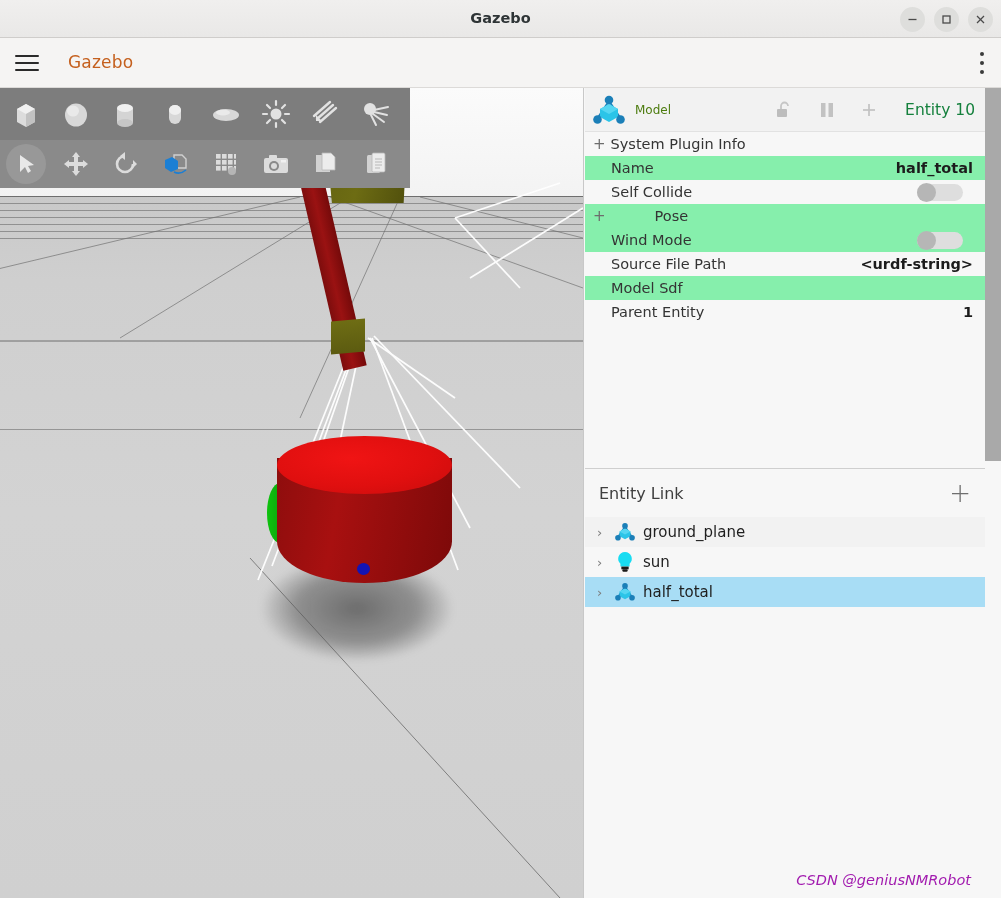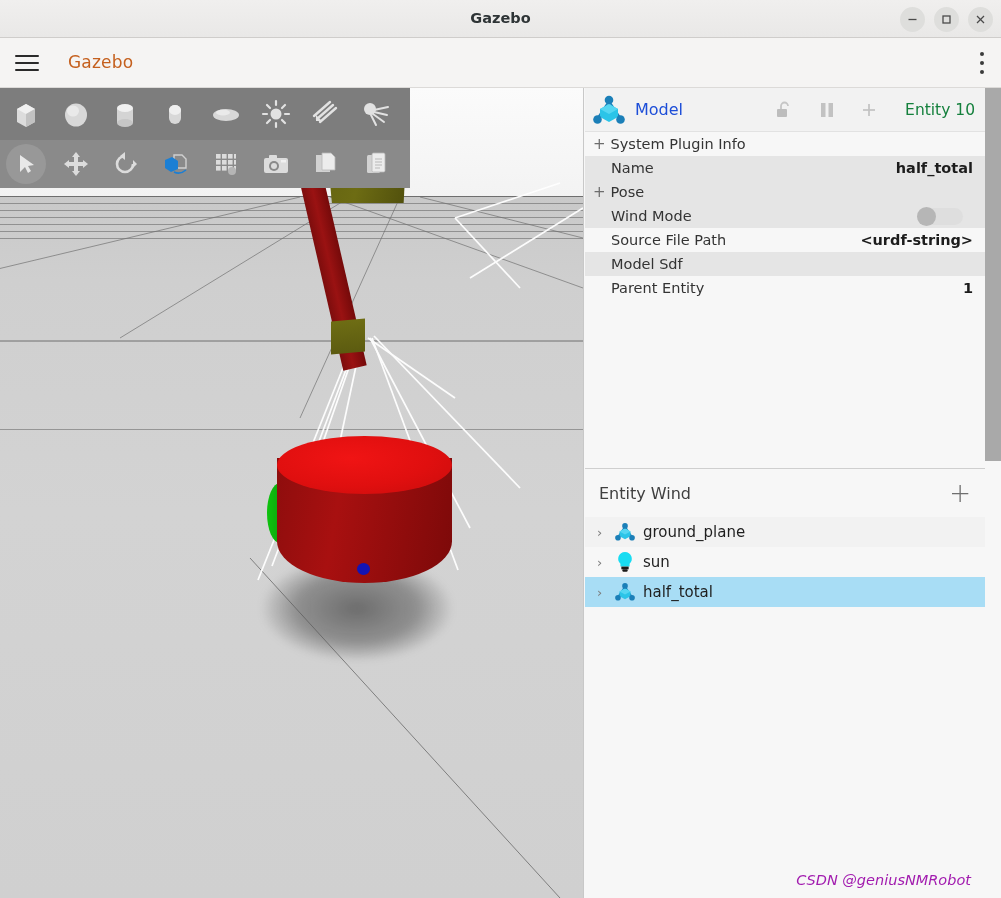--- a/index.html
+++ b/index.html
@@ -166,39 +166,39 @@
   
   .insp-header {
     position: absolute; left: 1px; top: 0; width: 400px; height: 44px;
     background: #f2f2f2;
     border-bottom: 1px solid #e2e2e2;
     display: flex; align-items: center;
     box-sizing: border-box;
   }
   .model-icon { margin-left: 6px; width: 36px; height: 34px; }
   .insp-title {
-    margin-left: 8px; font-size: 16px; color: #1d4ed8;
+    margin-left: 8px; font-size: 12px; color: #4d7c0f;
   }
   .insp-tools {
     margin-left: auto; display: flex; align-items: center; gap: 26px; padding-right: 10px;
   }
   .insp-icon { color: #bdbdbd; display:flex; align-items:center; }
   .insp-entity {
     font-size: 15.5px; color: #15803d; margin-left: 2px; white-space: nowrap;
   }
 
   
   .prop-list { position: absolute; left: 1px; top: 44px; width: 400px; }
   .prop-row {
     height: 24px; display: flex; align-items: center;
     padding: 0 0 0 12px; box-sizing: border-box;
     font-size: 14.5px; color: #2b2b2b;
   }
   .prop-row.odd  { background: #f7f7f7; }
-  .prop-row.even { background: #e5e5e5; }
+  .prop-row.even { background: #86efac; gap: 44px; }
   .prop-row.expandable { padding-left: 8px; }
   .prop-plus {
     color: #6d6d6d; font-size: 15px; margin-right: 5px; line-height: 1;
   }
   .prop-label { color: #343434; }
   .prop-label.indent { margin-left: 14px; }
   .prop-value {
     margin-left: auto; margin-right: 12px; color: #1c1c1c; font-weight: 600;
     font-size: 14.5px;
   }
@@ -527,20 +527,26 @@
       <div class="prop-row odd expandable">
         <span class="prop-plus">+</span>
         <span class="prop-label">System Plugin Info</span>
       </div>
 
       <div class="prop-row even">
         <span class="prop-label indent">Name</span>
         <span class="prop-value">half_total</span>
       </div>
 
+      <div class="prop-row odd">
+        <span class="prop-label indent">Self Collide</span>
+        <span class="toggle">
+            <span class="knob"></span>
+          </span>
+      </div>
 
       <div class="prop-row even expandable">
         <span class="prop-plus">+</span>
         <span class="prop-label">Pose</span>
       </div>
 
 
       <div class="prop-row even">
         <span class="prop-label indent">Wind Mode</span>
         <span class="toggle">
@@ -559,21 +565,21 @@
 
       <div class="prop-row odd">
         <span class="prop-label indent">Parent Entity</span>
         <span class="prop-value">1</span>
       </div>
 
     </div>
 
     <div class="tree-panel">
       <div class="tree-header">
-        <span class="tree-title">Entity Wind</span>
+        <span class="tree-title">Entity Link</span>
         <span class="tree-plus">+</span>
       </div>
 
       <div class="tree-row odd">
         <span class="tree-chevron">›</span>
         <span class="tree-icon">
           <svg width="22" height="22" viewBox="0 0 36 34">
             <line x1="18" y1="8" x2="6" y2="26" stroke="#1b7fb8" stroke-width="2.4"></line>
             <line x1="18" y1="8" x2="30" y2="26" stroke="#1b7fb8" stroke-width="2.4"></line>
             <polygon points="18,11 27,16 27,24 18,29 9,24 9,16" fill="#2bc4e8"></polygon>

